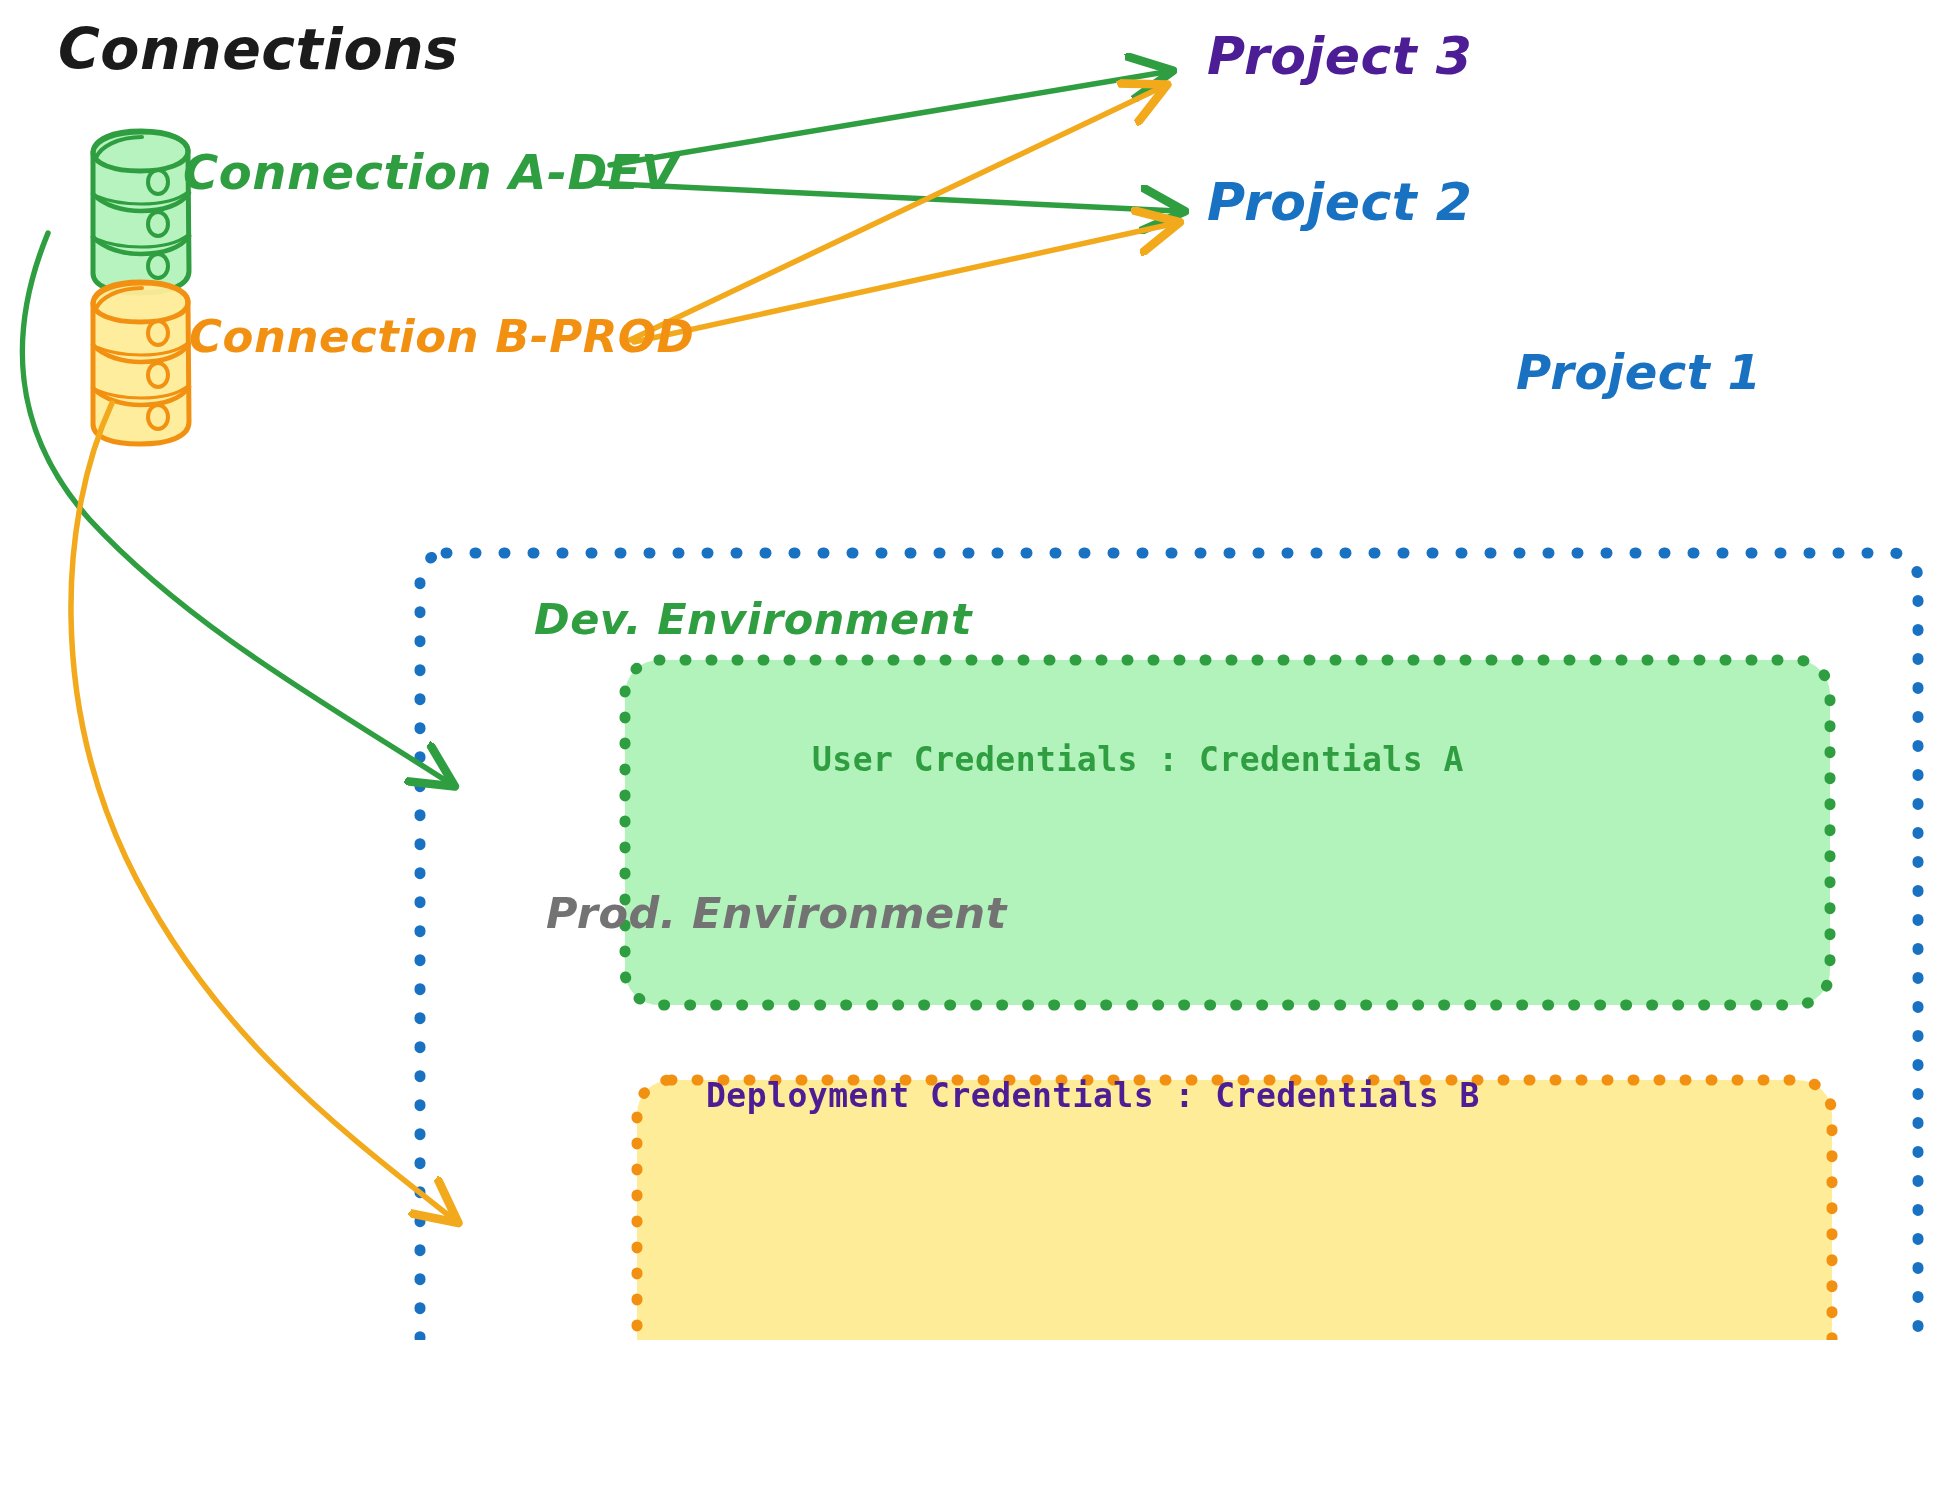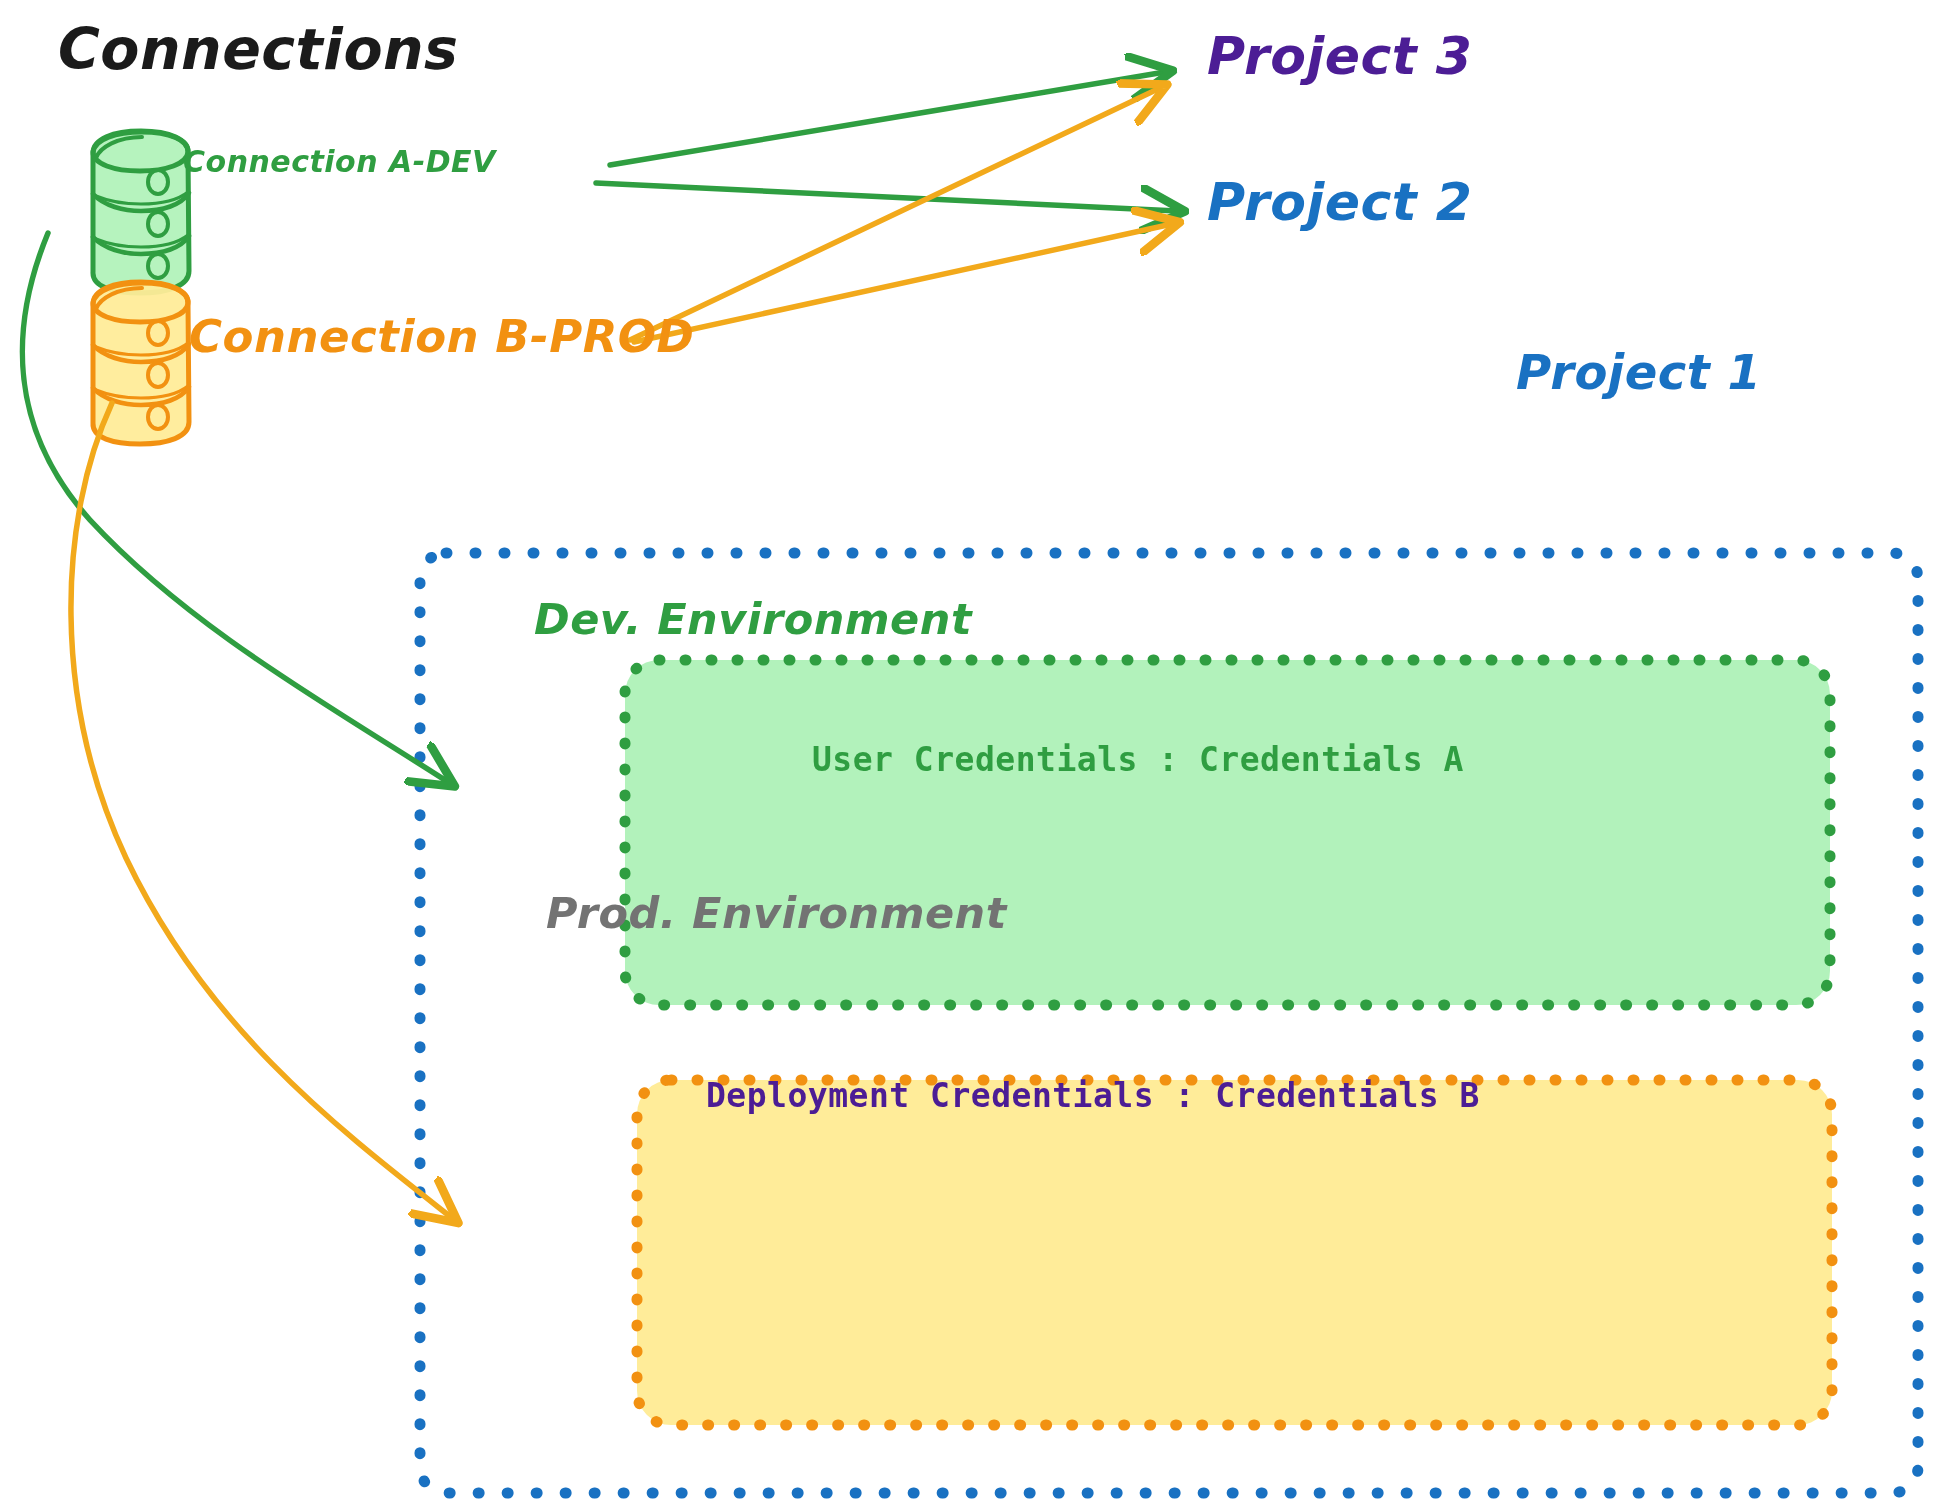--- a/index.html
+++ b/index.html
@@ -6,21 +6,21 @@
     margin: 0;
     padding: 0;
     background: #ffffff;
   }
   body {
     font-family: "DejaVu Sans", sans-serif;
   }
   #stage {
     position: relative;
     width: 1948px;
-    height: 1506px;
+    height: 1340px;
     background: #ffffff;
     overflow: hidden;
   }
   #art {
     position: absolute;
     left: 0;
     top: 0;
     width: 1948px;
     height: 1506px;
   }
@@ -43,21 +43,21 @@
   }
   #title-connections {
     left: 58px;
     top: 16px;
     font-size: 57px;
     color: #1b1b1b;
   }
   #label-conn-a {
     left: 183px;
     top: 144px;
-    font-size: 30px;
+    font-size: 48px;
     color: #2f9e41;
   }
   #label-conn-b {
     left: 189px;
     top: 310px;
     font-size: 45px;
     color: #f29111;
   }
   #label-project-3 {
     left: 1207px;

